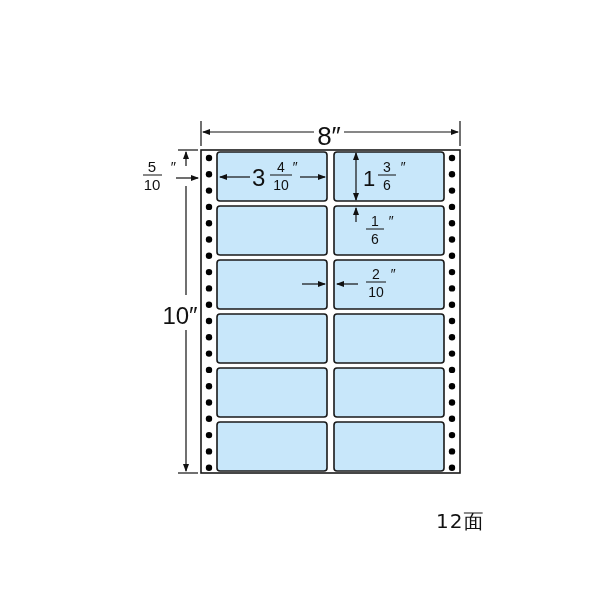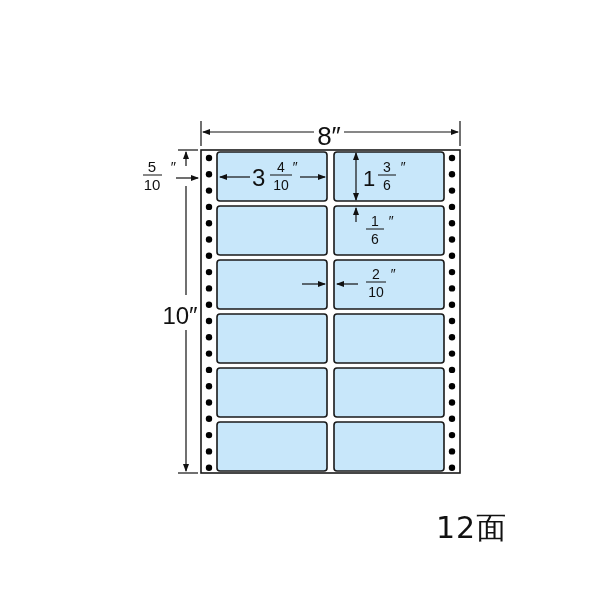--- a/index.html
+++ b/index.html
@@ -1,20 +1,20 @@
 <!DOCTYPE html>
 <html><head>
 <meta charset="utf-8">
 <style>
   html, body { margin: 0; padding: 0; background: #ffffff; }
   body { width: 600px; height: 600px; position: relative; overflow: hidden;
          font-family: "Liberation Sans", sans-serif; }
   #diagram { position: absolute; left: 0; top: 0; width: 600px; height: 600px; }
   .dim-text { font-family: "Liberation Sans", sans-serif; fill: #111; }
-  .face-count { position: absolute; left: 436px; top: 508px; font-size: 30px;
+  .face-count { position: absolute; left: 436px; top: 508px; font-size: 20px;
                 color: #111; font-family: "DejaVu Sans", sans-serif; letter-spacing: 1px; }
 </style>
 </head>
 <body>
 
 <svg id="diagram" viewBox="0 0 600 600" xmlns="http://www.w3.org/2000/svg">
   <defs>
     <marker id="ah" markerWidth="8" markerHeight="8" refX="7" refY="4" orient="auto" markerUnits="userSpaceOnUse">
       <path d="M0,1 L8,4 L0,7 Z" fill="#111"></path>
     </marker>

